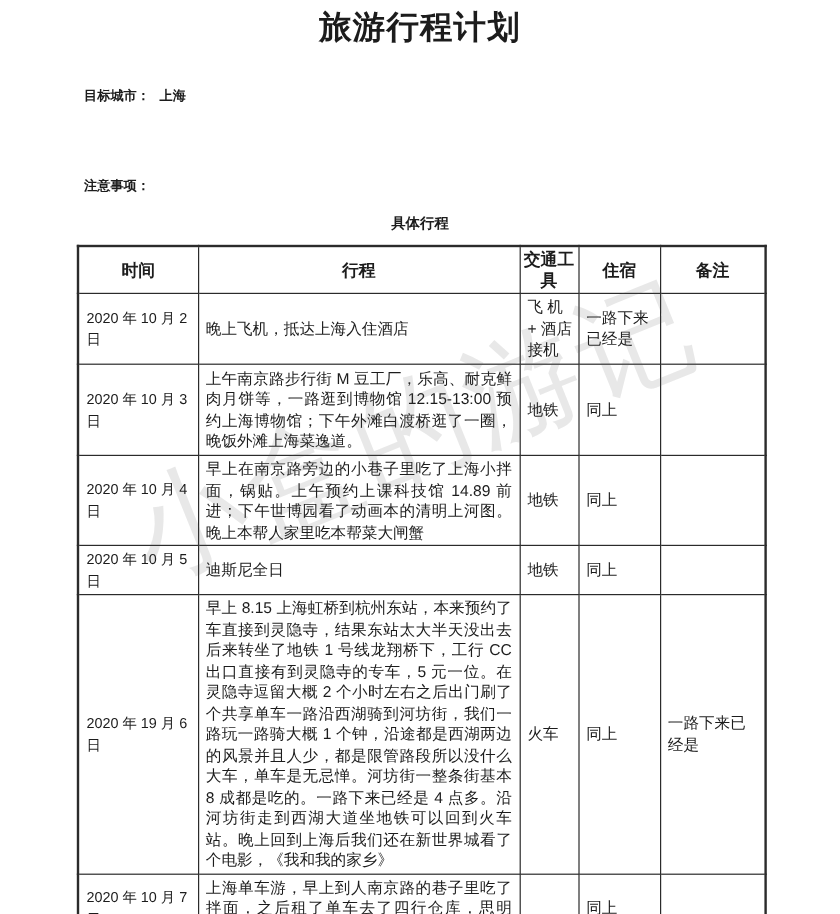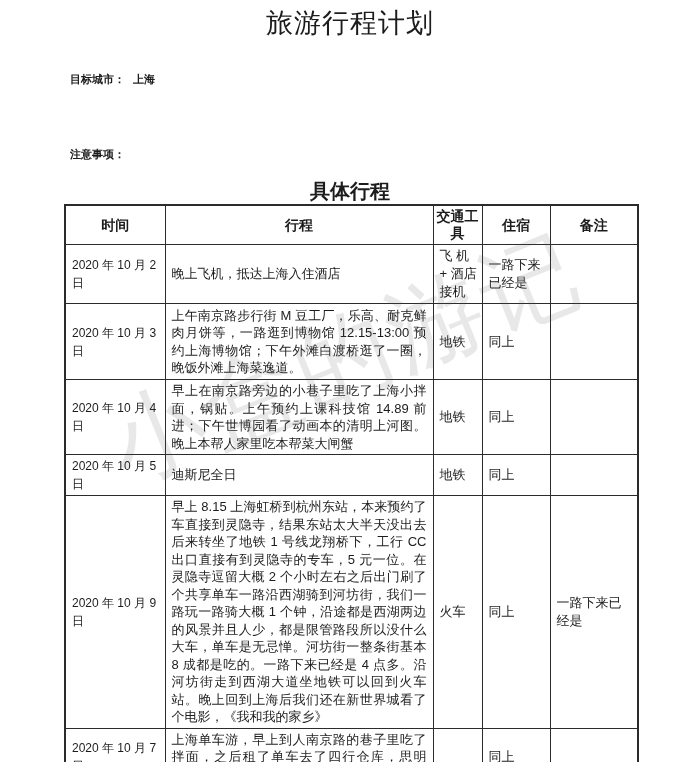--- a/index.html
+++ b/index.html
@@ -7,37 +7,37 @@
     position:relative;
     width:700px;height:762px;
     background:#ffffff;
     overflow:hidden;
     font-family:"Liberation Sans","DejaVu Sans",sans-serif;
     color:#1c1c1c;
   }
   .doc-title{
     position:absolute;top:5px;left:0;right:0;
     text-align:center;
-    font-size:27px;font-weight:normal;
+    font-size:27px;font-weight:bold;
     letter-spacing:1px;
     margin:0;
   }
   .meta-line{
     position:absolute;left:70px;
     font-size:11px;font-weight:bold;
     white-space:nowrap;
   }
   .meta-line .meta-value{padding-left:8px;font-weight:bold;}
   .meta-1{top:72px;}
   .meta-2{top:110px;}
   .meta-3{top:147px;}
   .section-title{
     position:absolute;top:178px;left:0;right:0;
     text-align:center;
-    font-size:20px;font-weight:bold;
+    font-size:12px;font-weight:bold;
     margin:0;
   }
   .itinerary-table{
     position:absolute;top:204px;left:64px;
     width:573px;
     border-collapse:collapse;
     table-layout:fixed;
     background:transparent;
   }
   .itinerary-table th,.itinerary-table td{
@@ -148,21 +148,21 @@
       <td class="c-note"></td>
     </tr>
         <tr class="rh-3">
       <td class="c-date">2020 年 10 月 5 日</td>
       <td class="c-trip">迪斯尼全日</td>
       <td class="c-transport">地铁</td>
       <td class="c-stay">同上</td>
       <td class="c-note"></td>
     </tr>
         <tr class="rh-4">
-      <td class="c-date">2020 年 10 月 9 日</td>
+      <td class="c-date">2020 年 19 月 6 日</td>
       <td class="c-trip">早上 8.15 上海虹桥到杭州东站，本来预约了车直接到灵隐寺，结果东站太大半天没出去后来转坐了地铁 1 号线龙翔桥下，工行 CC 出口直接有到灵隐寺的专车，5 元一位。在灵隐寺逗留大概 2 个小时左右之后出门刷了个共享单车一路沿西湖骑到河坊街，我们一路玩一路骑大概 1 个钟，沿途都是西湖两边的风景并且人少，都是限管路段所以没什么大车，单车是无忌惮。河坊街一整条街基本 8 成都是吃的。一路下来已经是 4 点多。沿河坊街走到西湖大道坐地铁可以回到火车站。晚上回到上海后我们还在新世界城看了个电影，《我和我的家乡》</td>
       <td class="c-transport">火车</td>
       <td class="c-stay">同上</td>
       <td class="c-note">一路下来已经是</td>
     </tr>
         <tr class="rh-5">
       <td class="c-date">2020 年 10 月 7 日</td>
       <td class="c-trip">上海单车游，早上到人南京路的巷子里吃了拌面，之后租了单车去了四行仓库，思明路，南昌路，淮海路。</td>
       <td class="c-transport"></td>
       <td class="c-stay">同上</td>

